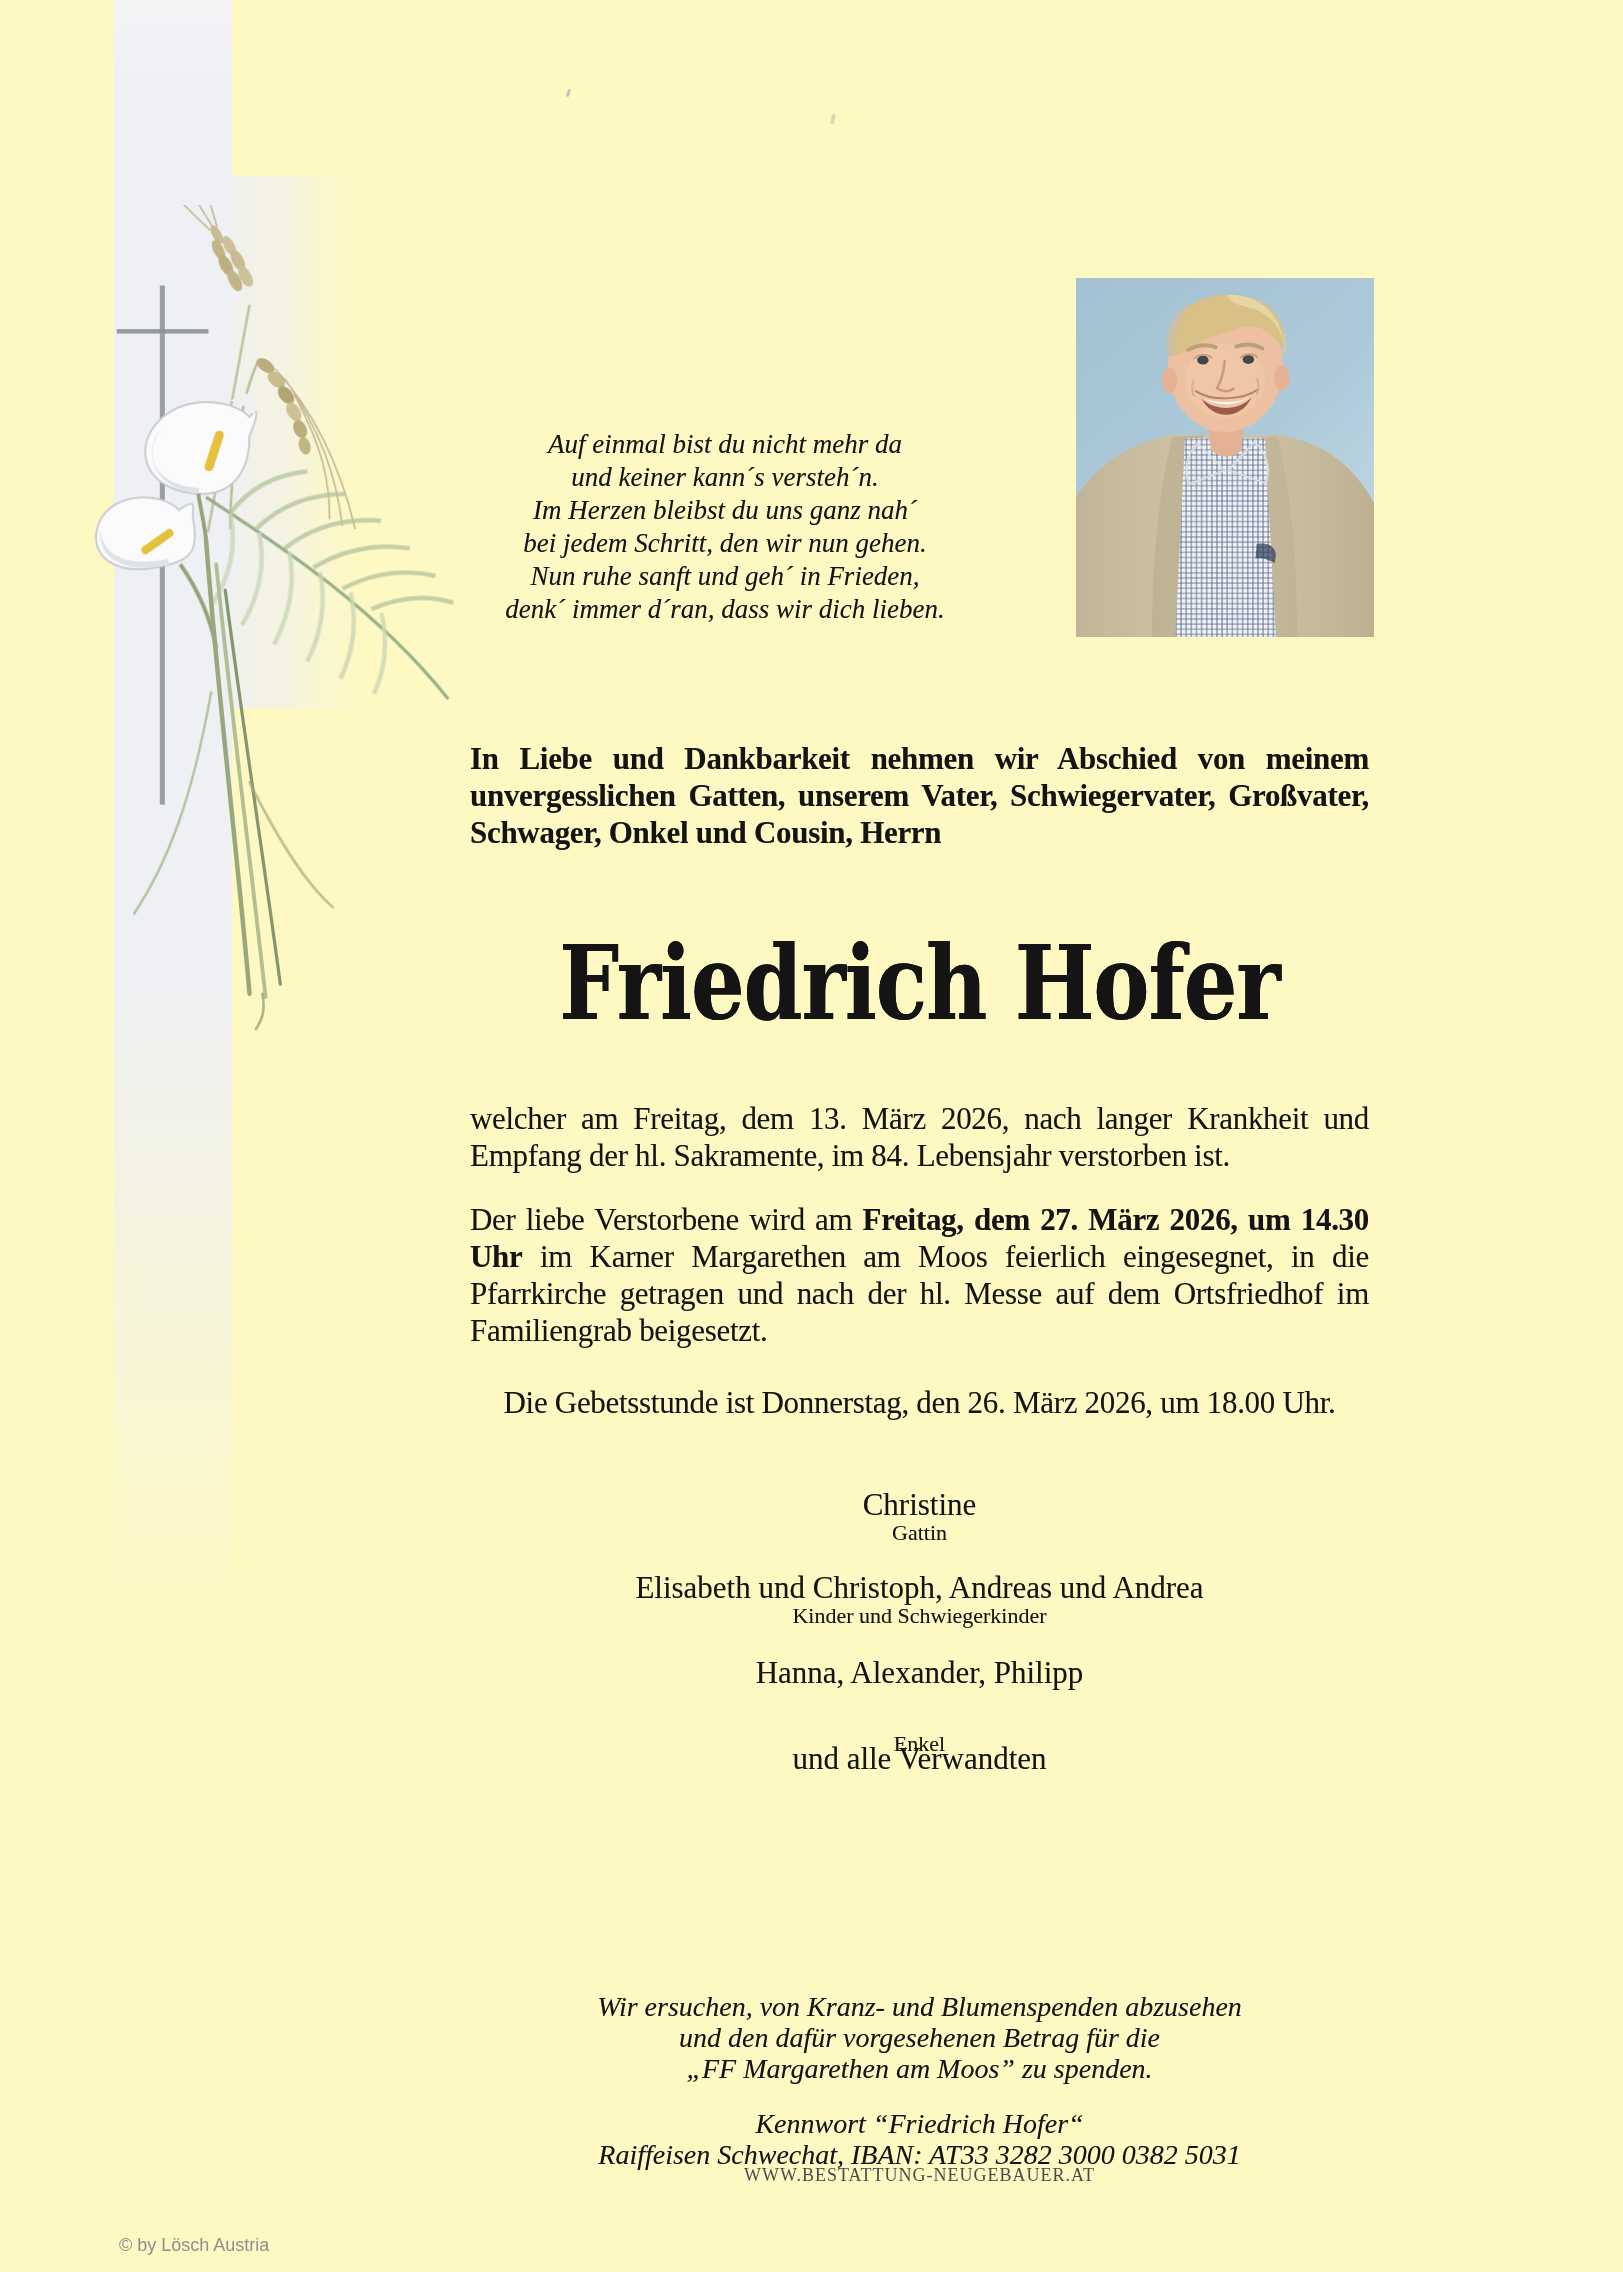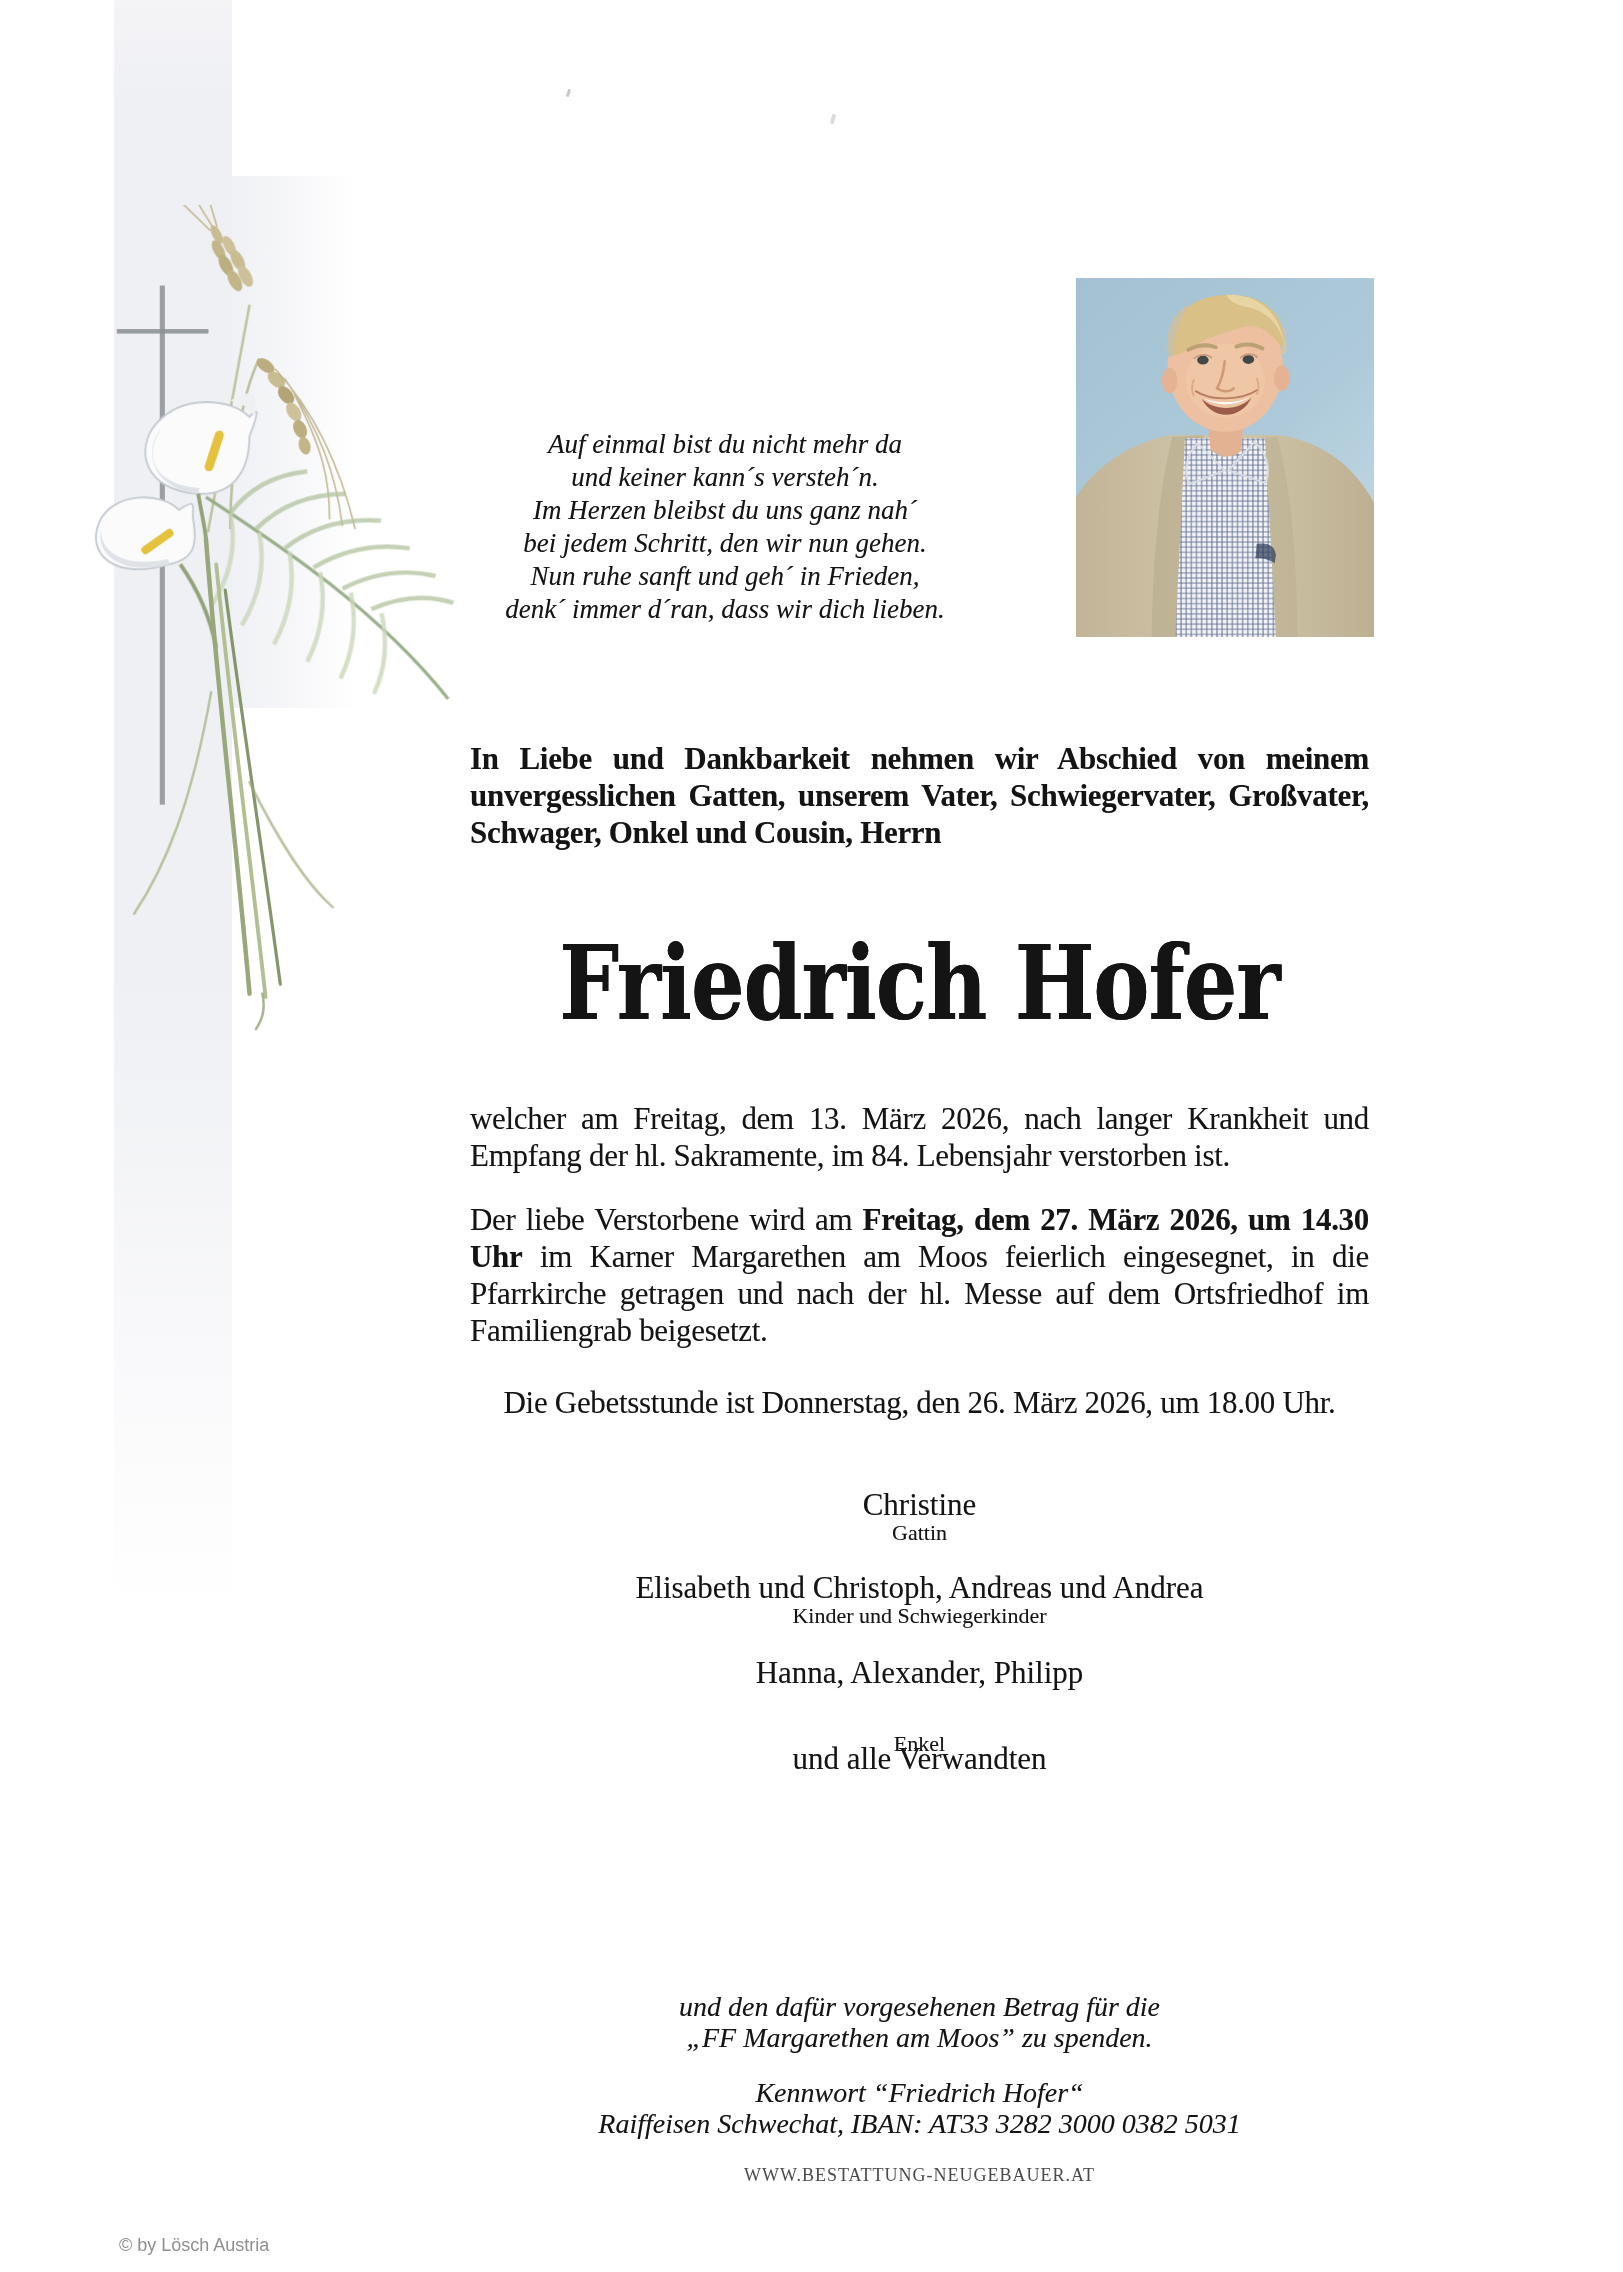--- a/index.html
+++ b/index.html
@@ -1,19 +1,19 @@
 <!DOCTYPE html>
 <html style="font-size:10.3px"><head>
 <meta charset="utf-8">
 <style>
   html,body{margin:0;padding:0;background:#e9e9e9;}
   #page{
     position:relative;
     width:1623px;height:2273px;
-    background:#ffffff;
+    background:#fef9c3;
     overflow:hidden;
     font-family:"Liberation Serif", serif;
     color:#141414;
   }
   
   .side-strip{
     position:absolute;left:114px;top:0;width:118px;height:1681px;
     background:linear-gradient(180deg,#f4f4f7 0%,#eff0f4 6%,#eff0f4 58%,rgba(239,240,244,0) 96%);
   }
   .art-wash{
@@ -238,20 +238,21 @@
 
   <p class="fam fam-names" id="fam1n">Christine</p>
   <p class="fam fam-rel" id="fam1r">Gattin</p>
   <p class="fam fam-names" id="fam2n">Elisabeth und Christoph, Andreas und Andrea</p>
   <p class="fam fam-rel" id="fam2r">Kinder und Schwiegerkinder</p>
   <p class="fam fam-names" id="fam3n">Hanna, Alexander, Philipp</p>
   <p class="fam fam-rel" id="fam3r">Enkel</p>
   <p class="fam fam-names" id="closing">und alle Verwandten</p>
 
   <div class="donation">
+    <div>Wir ersuchen, von Kranz- und Blumenspenden abzusehen</div>
     <div>und den dafür vorgesehenen Betrag für die</div>
     <div>„FF Margarethen am Moos” zu spenden.</div>
     <div class="bold">Kennwort “Friedrich Hofer“</div>
     <div>Raiffeisen Schwechat, IBAN: AT33 3282 3000 0382 5031</div>
   </div>
 
   <div id="website">WWW.BESTATTUNG-NEUGEBAUER.AT</div>
 
   <div id="watermark">© by Lösch Austria</div>
 

